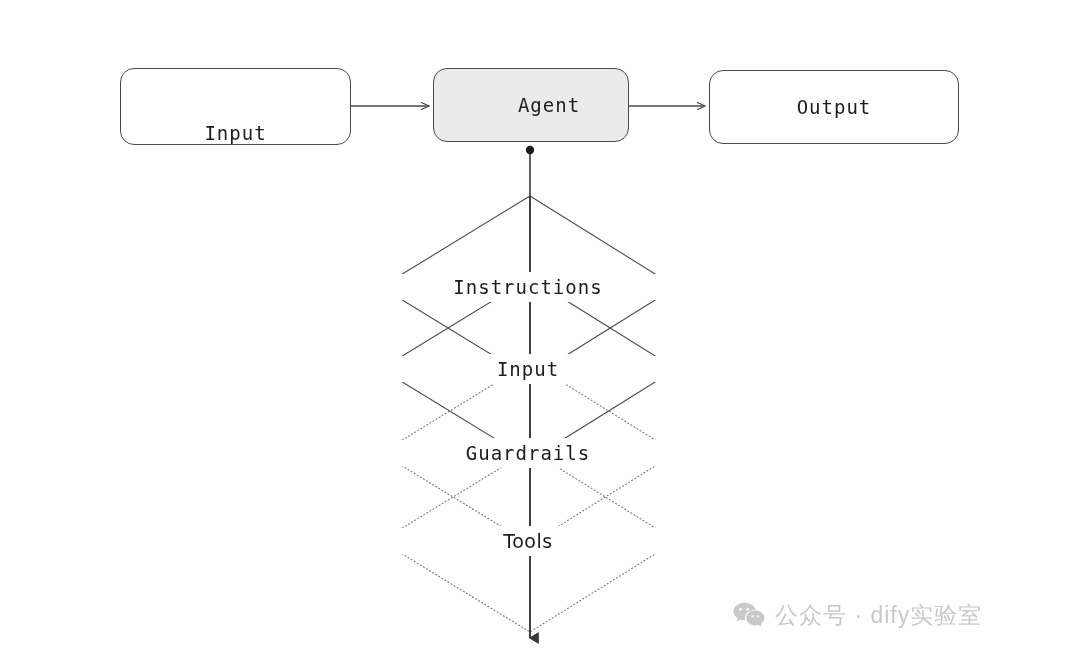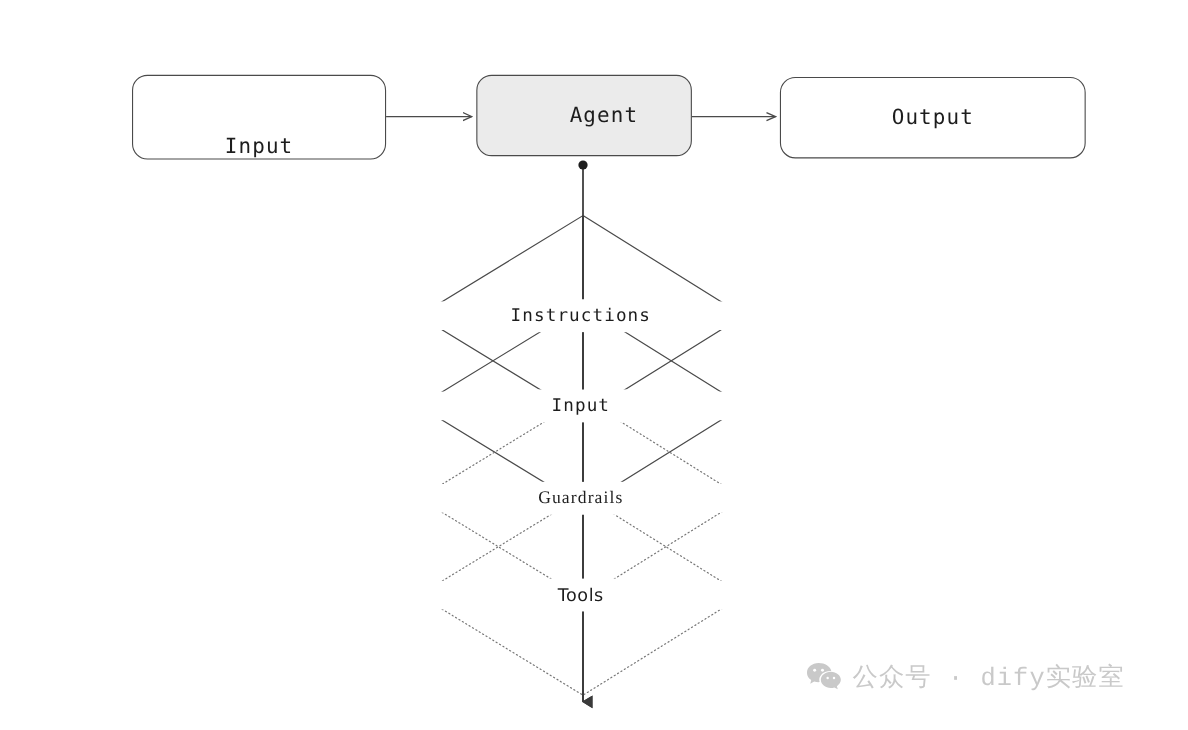--- a/index.html
+++ b/index.html
@@ -37,53 +37,53 @@
     letter-spacing: 1px;
     color: #1d1d1d;
   }
   .node-box.filled {
     background: #ebebeb;
     padding-left: 36px;
   }
 
   #node-input  { left: 120px; top: 68px; width: 231px; height: 77px; align-items: flex-end; }
   #node-agent  { left: 433px; top: 68px; width: 196px; height: 74px; }
-  #node-output { left: 709px; top: 70px; width: 278px; height: 74px; }
+  #node-output { left: 709px; top: 70px; width: 250px; height: 74px; }
 
   
   .diamond-label {
     position: absolute;
     width: 300px;
     text-align: center;
     font-family: "DejaVu Sans Mono", "Liberation Mono", monospace;
-    font-size: 16px;
+    font-size: 19px;
     letter-spacing: 1px;
     color: #1d1d1d;
     background: #ffffff;
     line-height: 26px;
     height: 26px;
     pointer-events: none;
   }
   #label-instructions { left: 378px; top: 274px; }
   #label-tools        { left: 378px; top: 356px; }
-  #label-guardrails   { left: 378px; top: 440px; font-family: Liberation Serif, serif; }
+  #label-guardrails   { left: 378px; top: 440px; }
   #label-hooks        { left: 378px; top: 528px;
                         font-family: "DejaVu Sans", "Liberation Sans", sans-serif;
                         letter-spacing: 0.5px; }
 
   
   #watermark {
     position: absolute;
     left: 733px;
     top: 600px;
     display: flex;
     align-items: center;
     gap: 10px;
     color: #c9c9c9;
-    font-family: Liberation Mono, monospace;
+    font-family: Liberation Sans, sans-serif;
     font-size: 23px;
     letter-spacing: 1px;
     white-space: nowrap;
     user-select: none;
   }
   #watermark .wm-text { color: #c9c9c9; }
   #wechat-icon { display: block; }
 </style>
 </head>
 <body>

